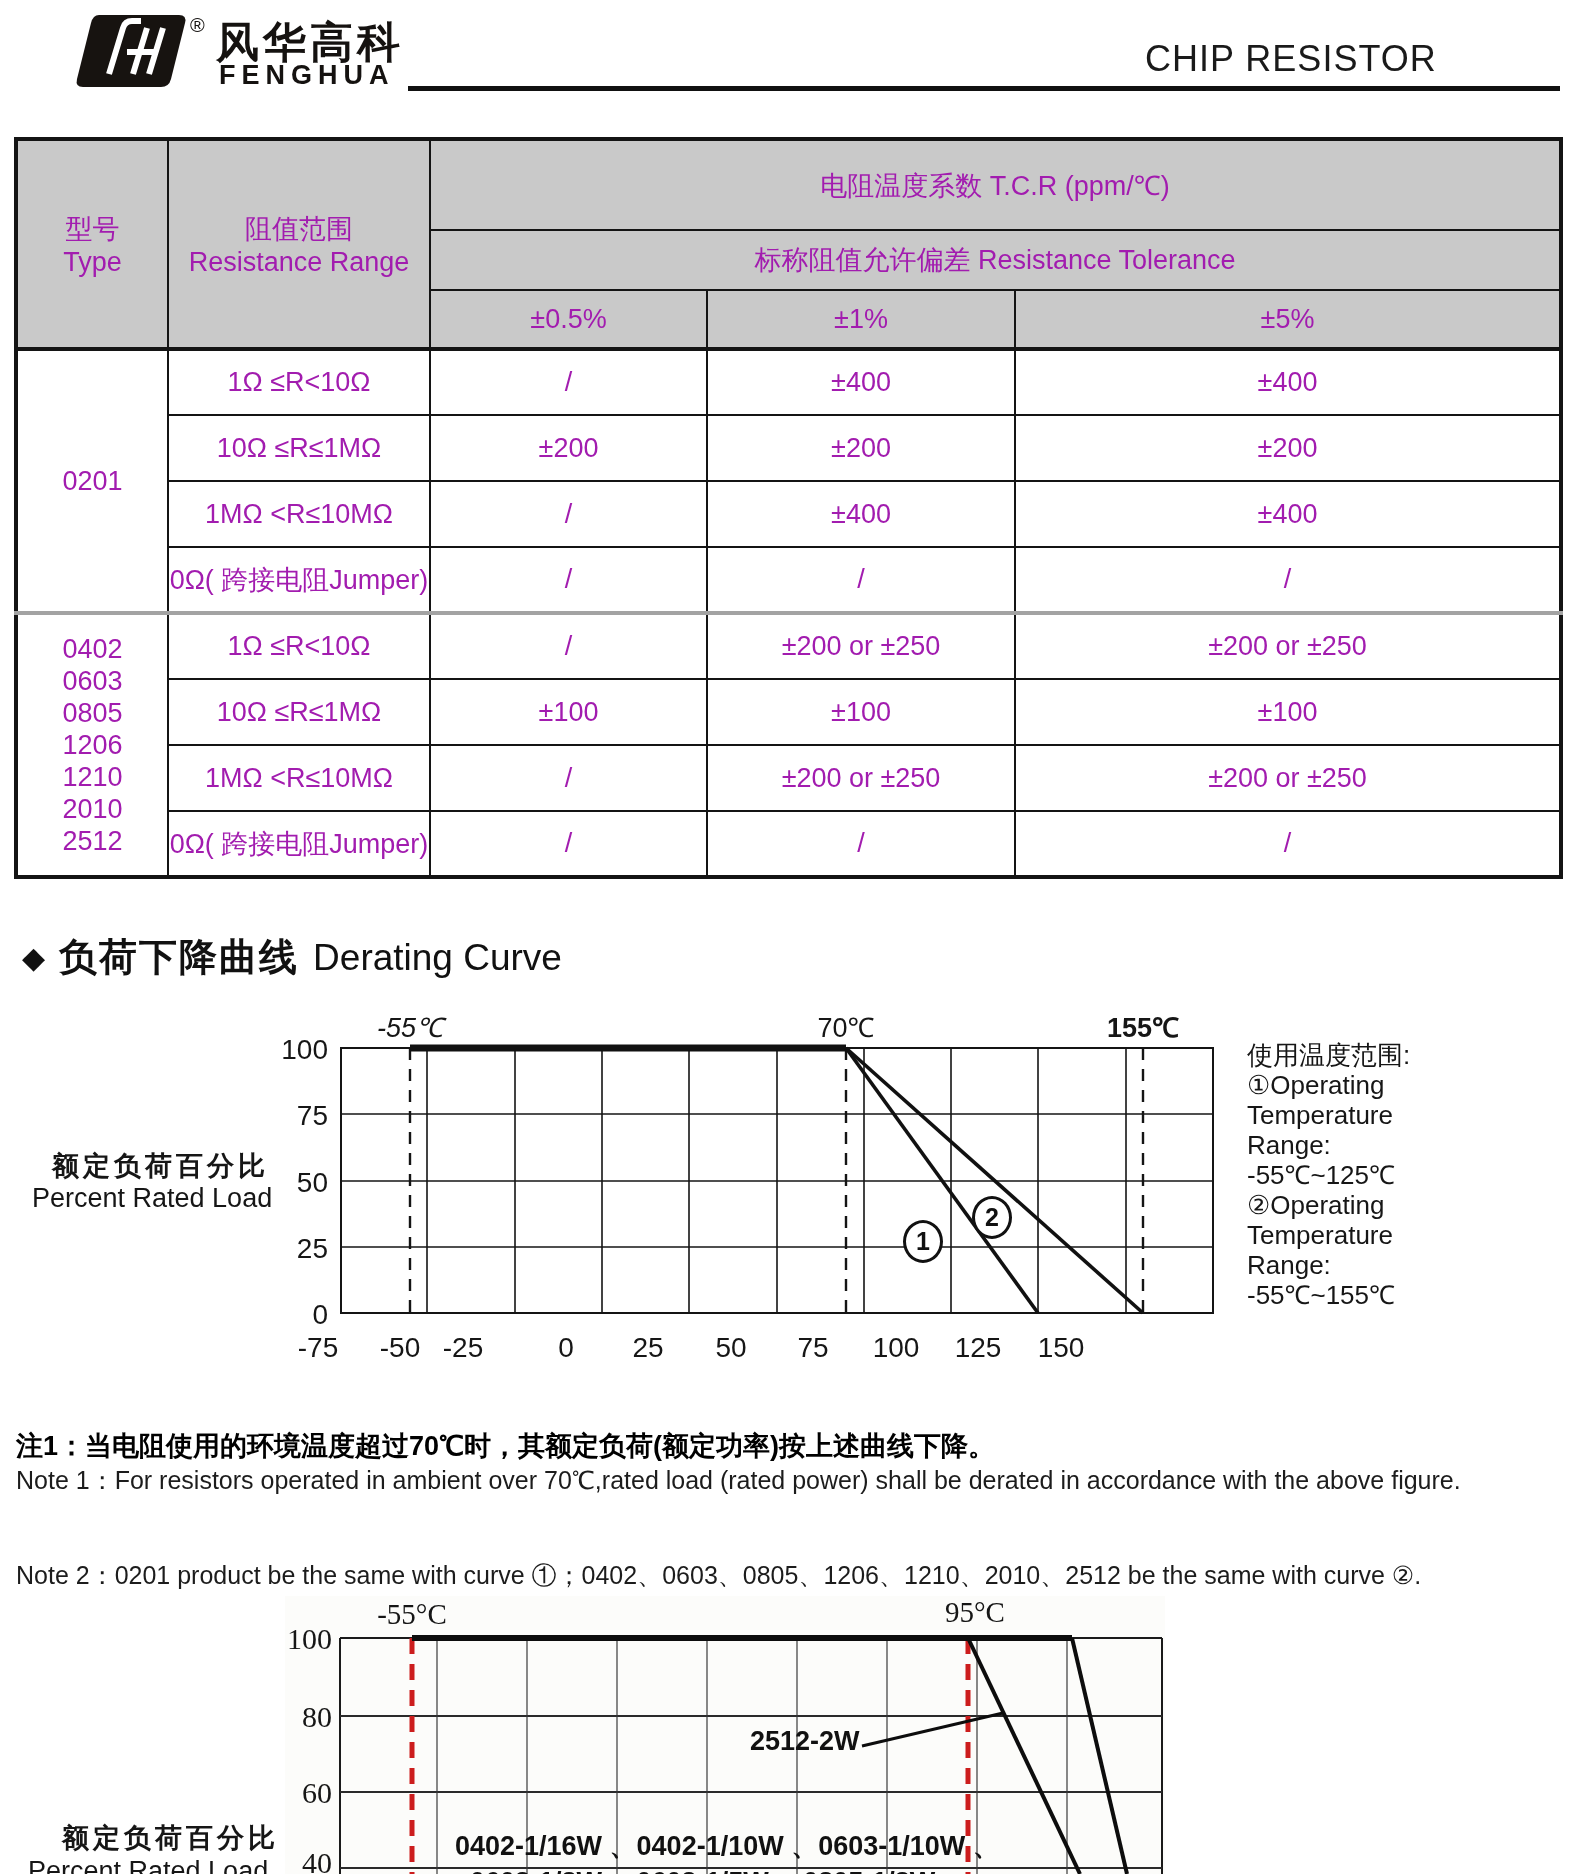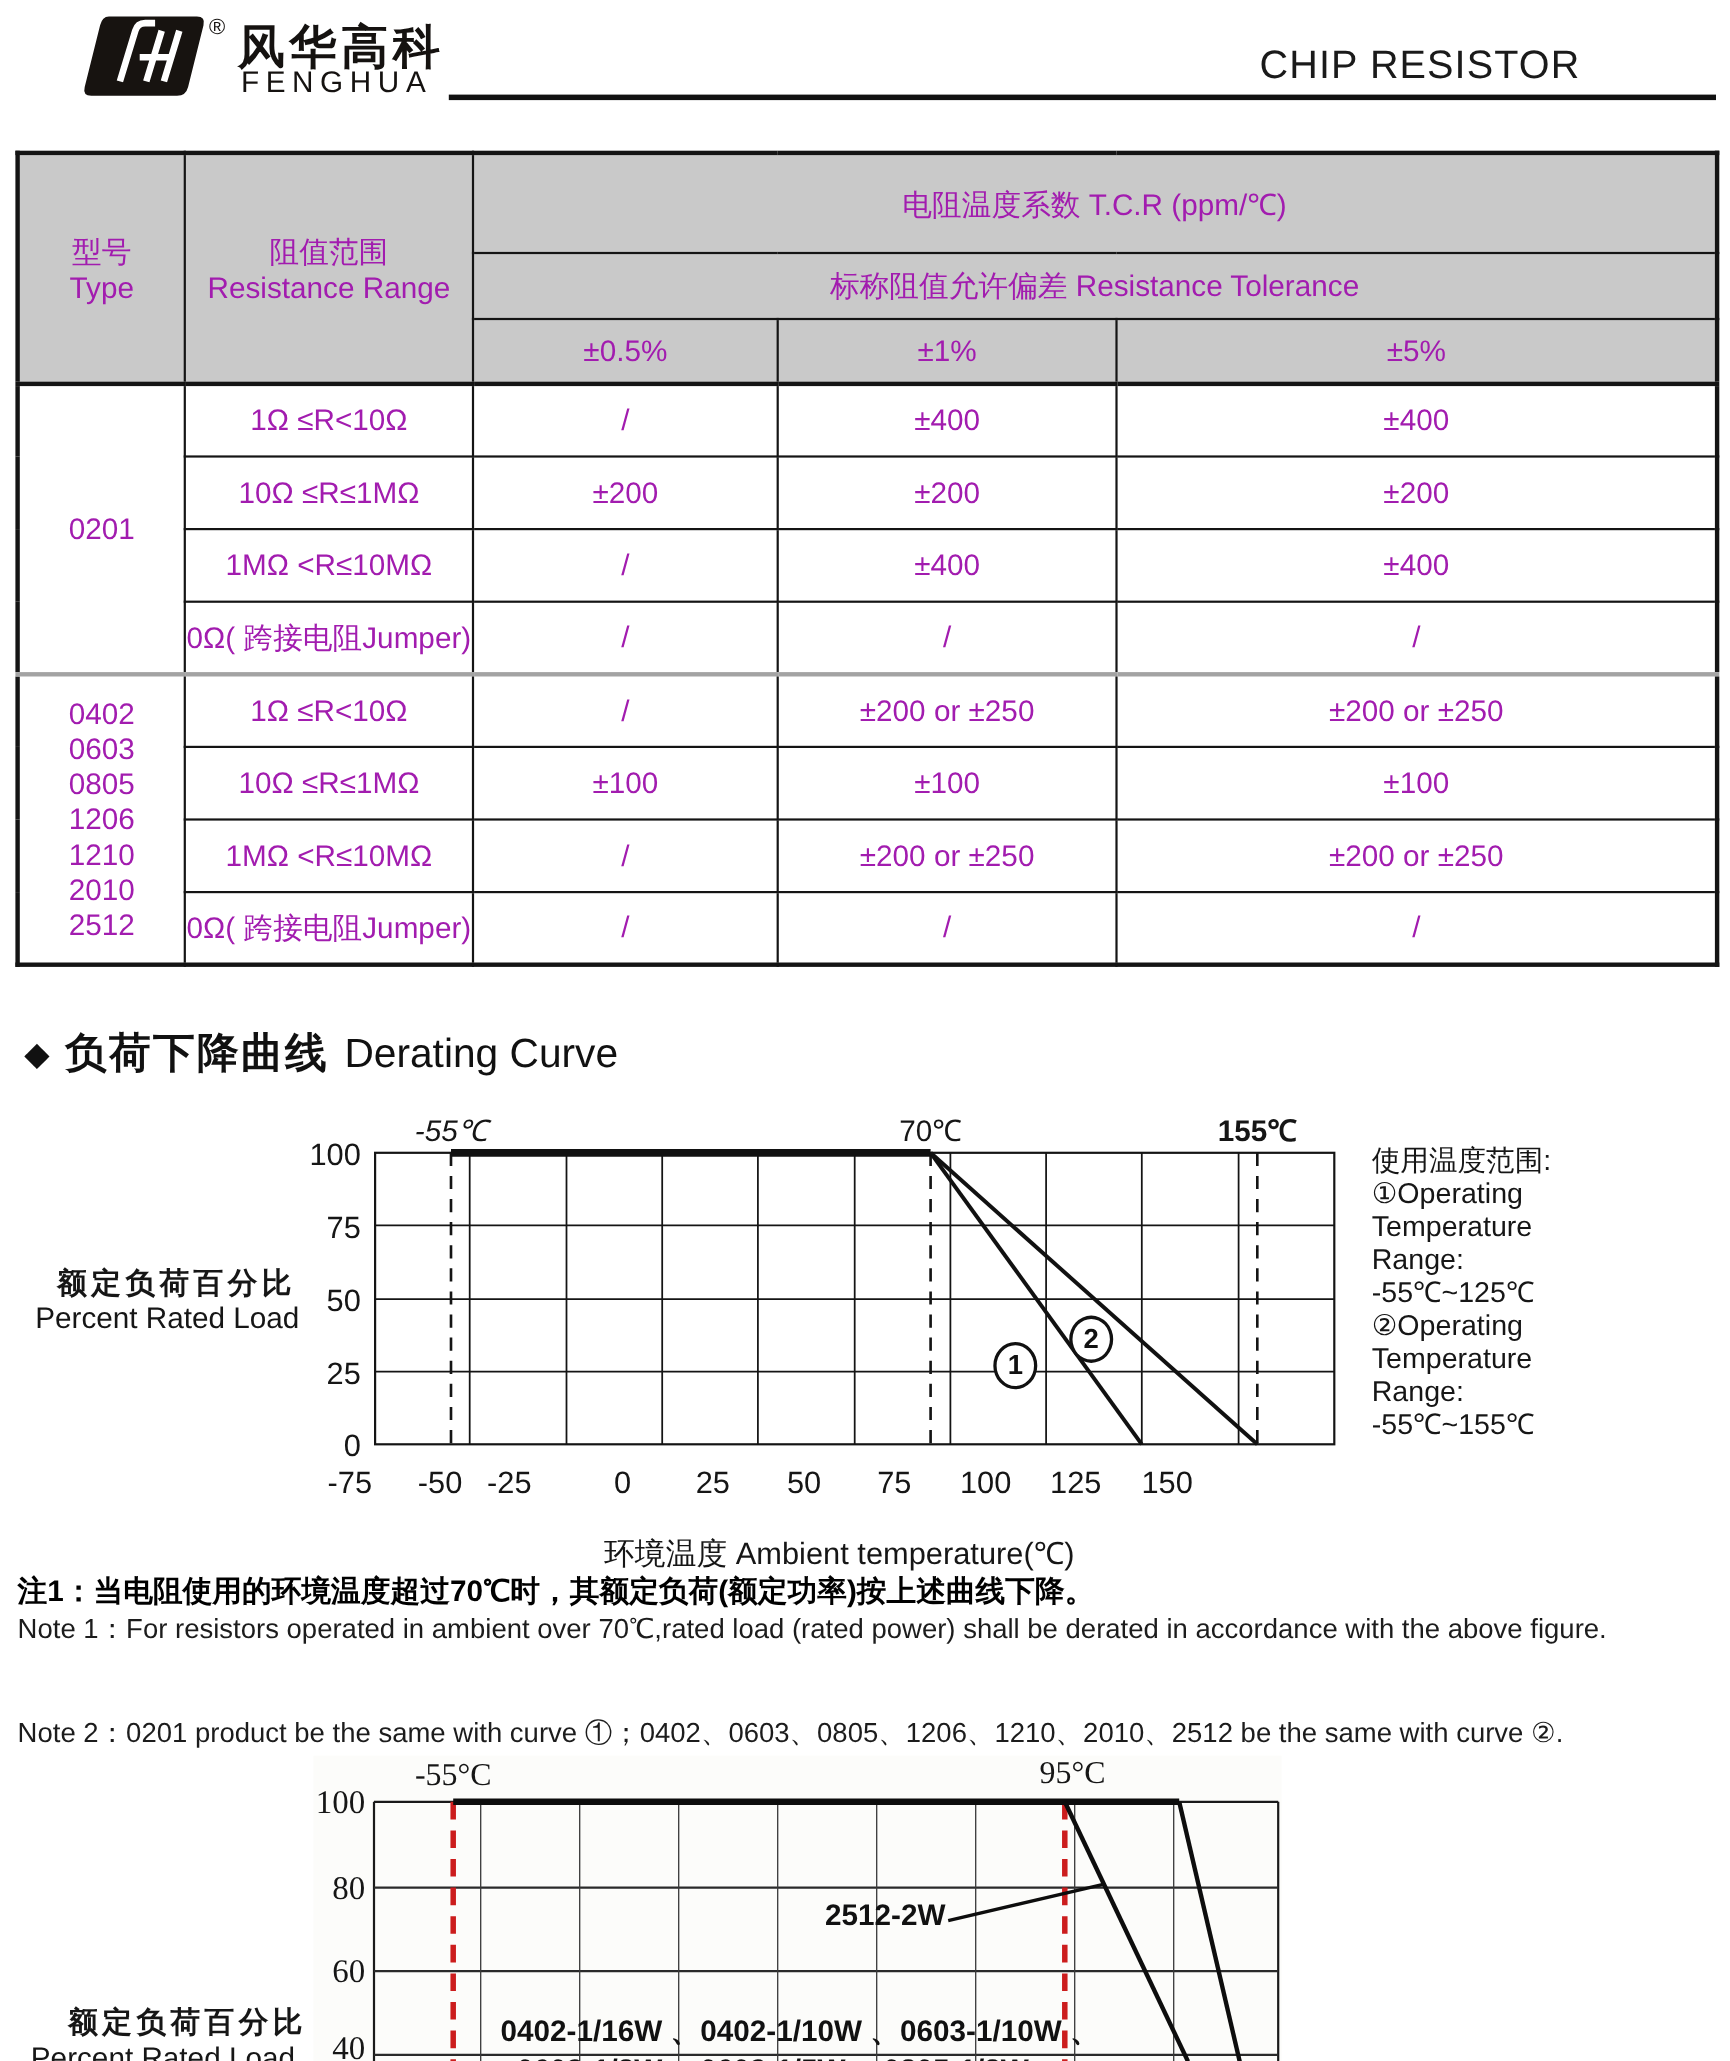--- a/index.html
+++ b/index.html
@@ -2,21 +2,21 @@
 <html><head>
 <meta charset="utf-8">
 <style>
   html,body{margin:0;padding:0;background:#fff;}
   .page{position:relative;width:1573px;height:1874px;background:#ffffff;overflow:hidden;
         font-family:"Liberation Sans",sans-serif;color:#111;}
   .abs{position:absolute;}
 
   
   .brand-cn{font-size:43px;font-weight:bold;letter-spacing:4px;color:#151210;}
-  .brand-en{font-size:27px;font-weight:normal;letter-spacing:6px;color:#151210;}
+  .brand-en{font-size:27px;font-weight:bold;letter-spacing:6px;color:#151210;}
   .reg-mark{font-size:20px;color:#151210;}
   .doc-title{font-size:36px;letter-spacing:1px;color:#1a1a1a;}
   .head-rule{background:#111;height:5px;}
 
   
   table.spec{position:absolute;left:14px;top:137px;width:1545px;border-collapse:collapse;
              table-layout:fixed;}
   table.spec td{border:2px solid #141414;text-align:center;vertical-align:middle;
                 font-size:27px;color:#a21caf;padding:0;}
   table.spec{border:4px solid #141414;}
@@ -219,21 +219,20 @@
   <div class="abs tick ctr" style="left:813px;top:1332px;">75</div>
   <div class="abs tick ctr" style="left:896px;top:1332px;">100</div>
   <div class="abs tick ctr" style="left:978px;top:1332px;">125</div>
   <div class="abs tick ctr" style="left:1061px;top:1332px;">150</div>
 
   <div class="abs circ" style="left:903px;top:1220px;">1</div>
   <div class="abs circ" style="left:972px;top:1196px;">2</div>
 
   <div class="abs yl-cn" style="left:52px;top:1148px;">额定负荷百分比</div>
   <div class="abs yl-en" style="left:32px;top:1183px;">Percent Rated Load</div>
-  <div class="abs axis-label ctr" style="left:763px;top:1392px;">环境温度  Ambient temperature(℃)</div>
 
   <div class="abs side-note" style="left:1230px;top:1040px;">使用温度范围:
 ①Operating
 Temperature
 Range:
 -55℃~125℃
 ②Operating
 Temperature
 Range:
 -55℃~155℃</div>

